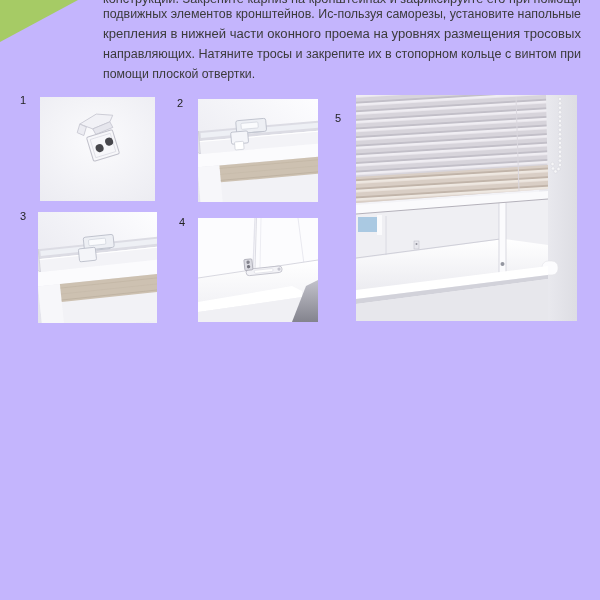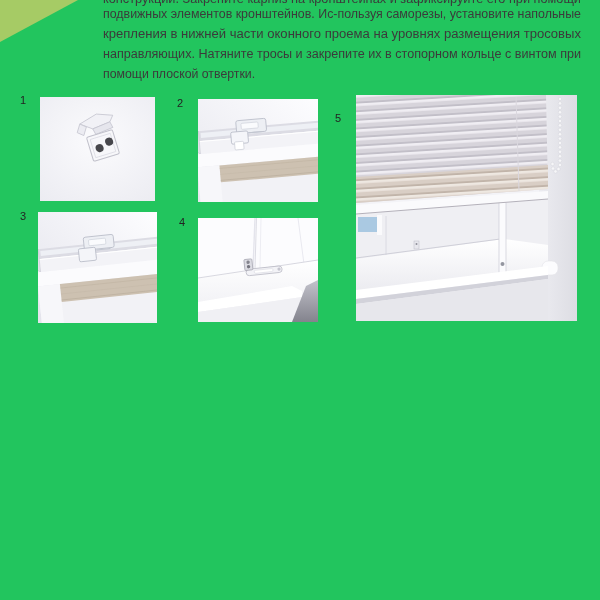--- a/index.html
+++ b/index.html
@@ -1,16 +1,16 @@
 <!DOCTYPE html>
 <html><head>
 <meta charset="utf-8">
 <style>
   html,body{margin:0;padding:0;background:#ffffff;}
-  .page{position:relative;width:600px;height:600px;background:#22c55e;overflow:hidden;
+  .page{position:relative;width:600px;height:600px;background:#c4b5fd;overflow:hidden;
         font-family:"Liberation Sans",sans-serif;}
   .corner{position:absolute;left:0;top:0;}
   .text-svg{position:absolute;left:103px;top:0;overflow:visible;}
   .text-svg text{font-family:"Liberation Sans",sans-serif;font-size:12.3px;}
   .step-num{position:absolute;font-size:11px;color:#232323;line-height:11px;}
   .photo{position:absolute;display:block;}
 </style>
 </head>
 <body>
 

